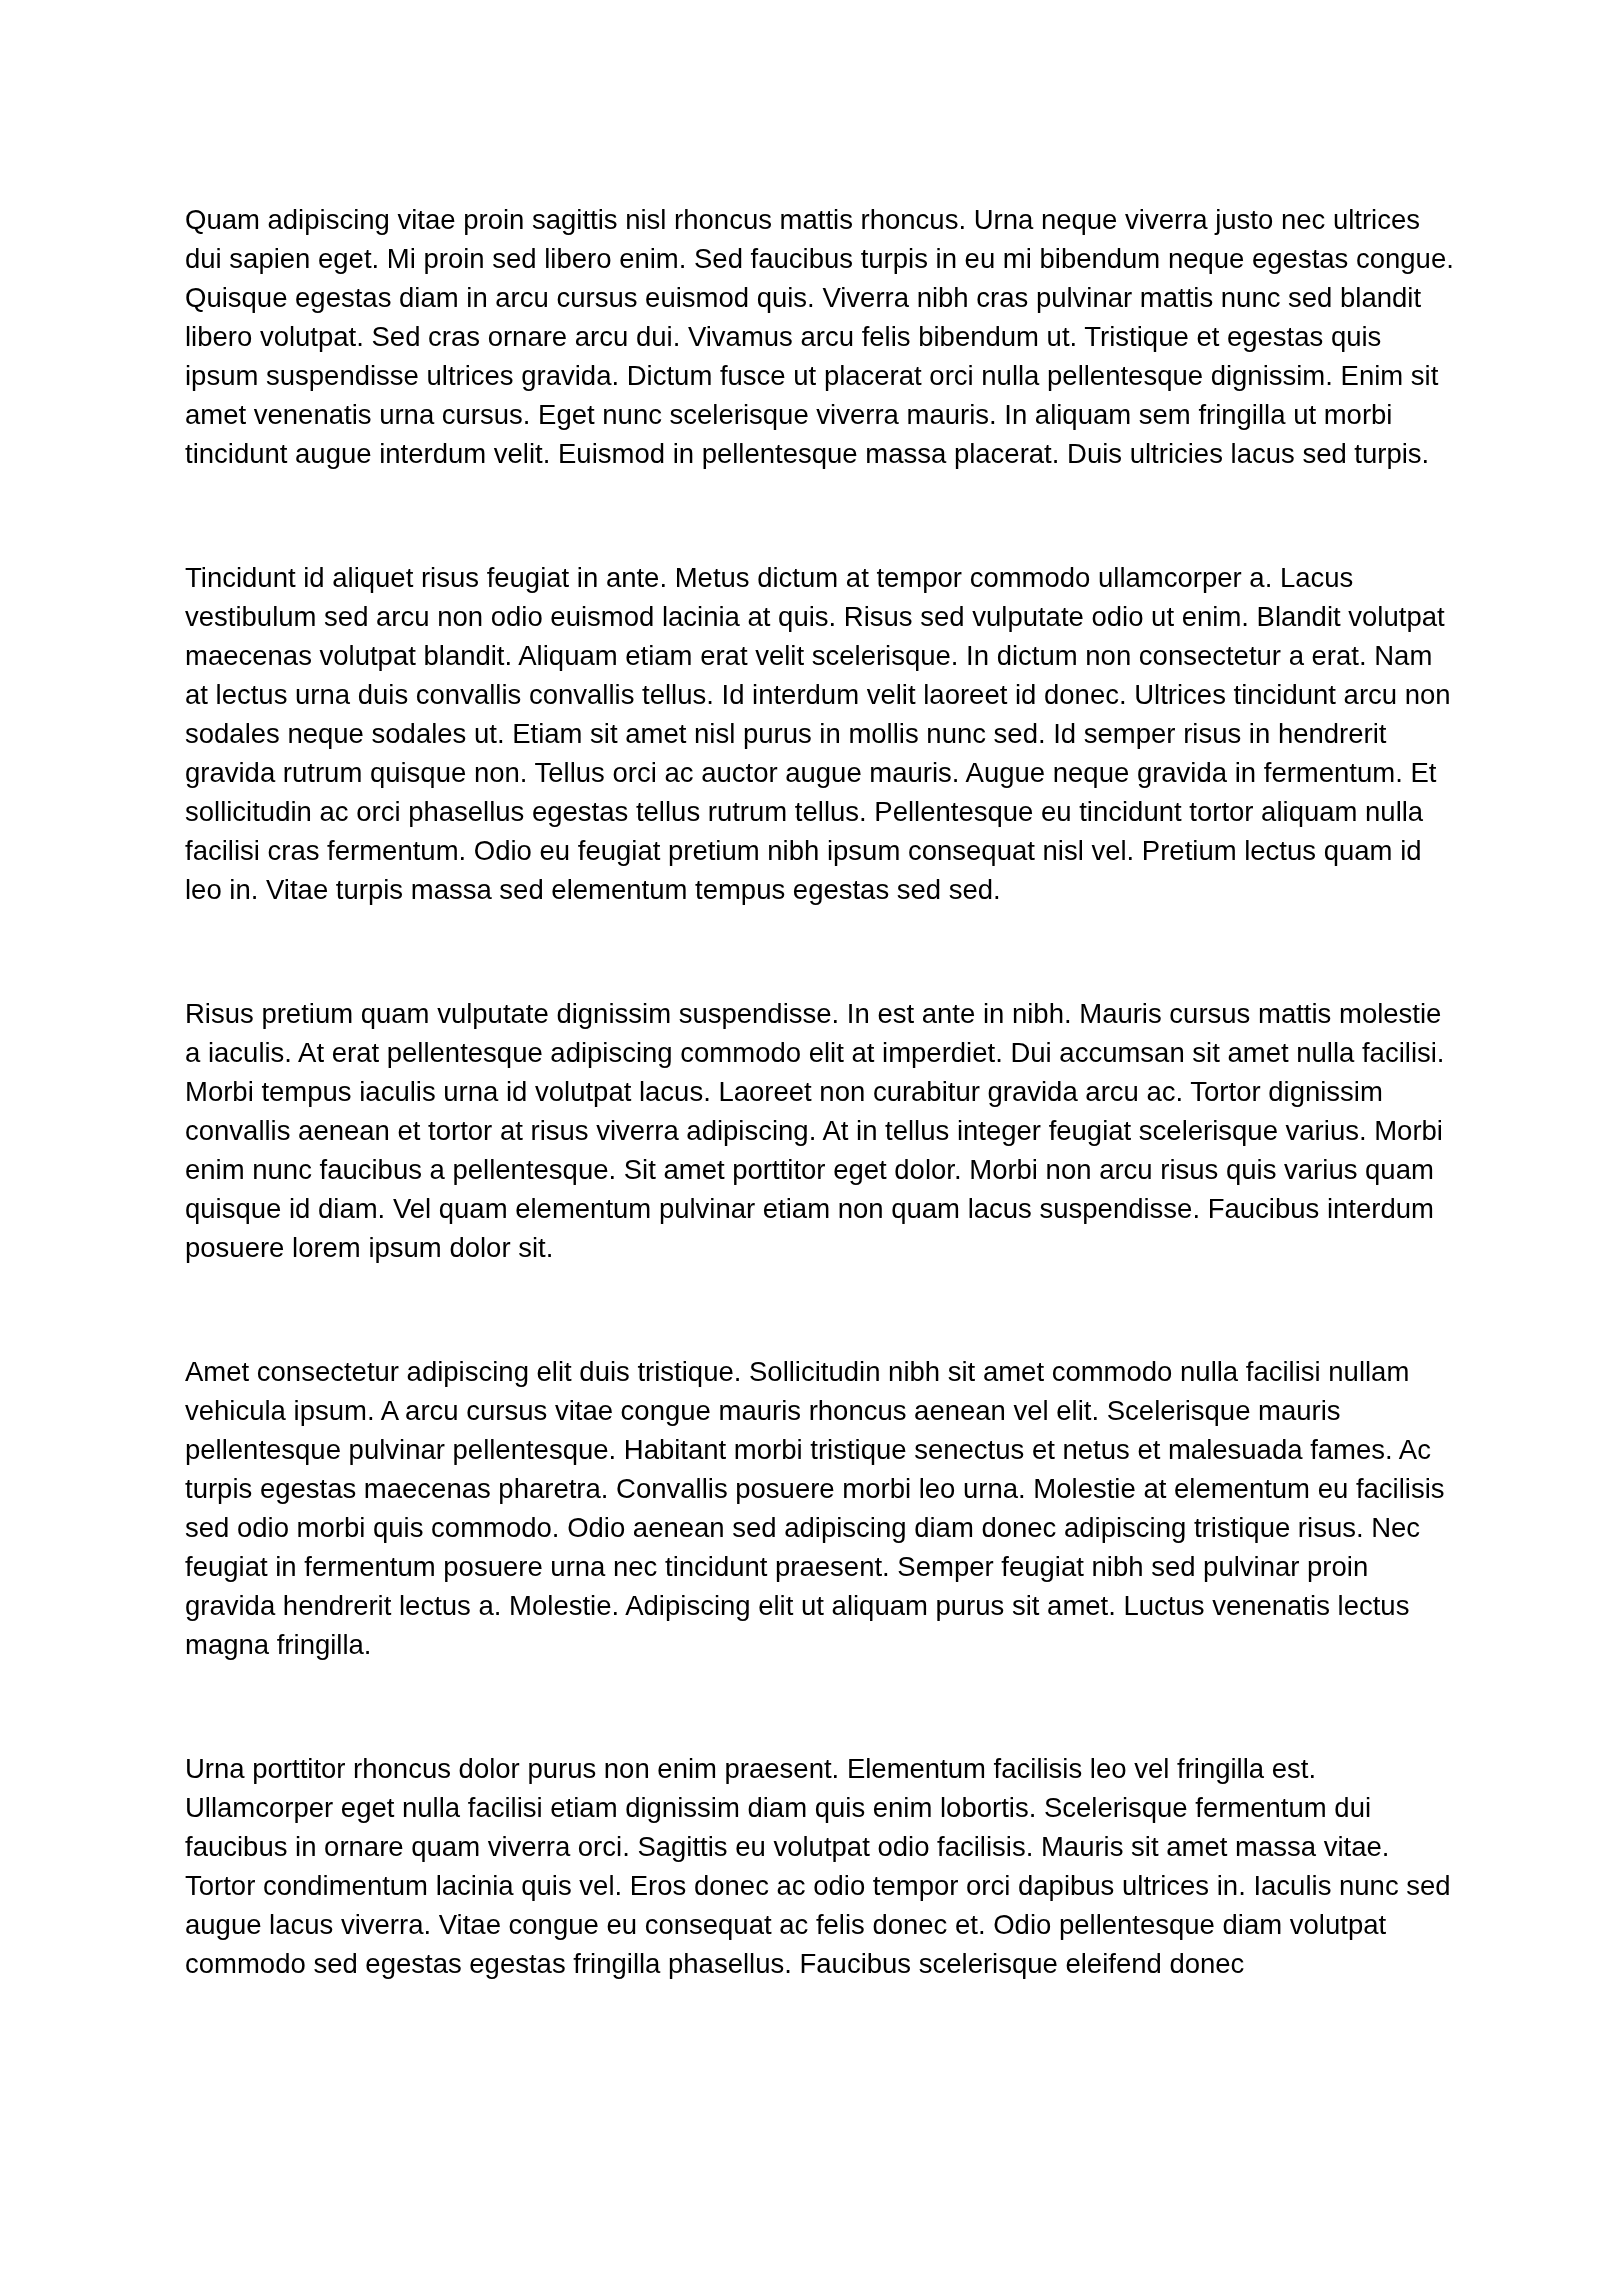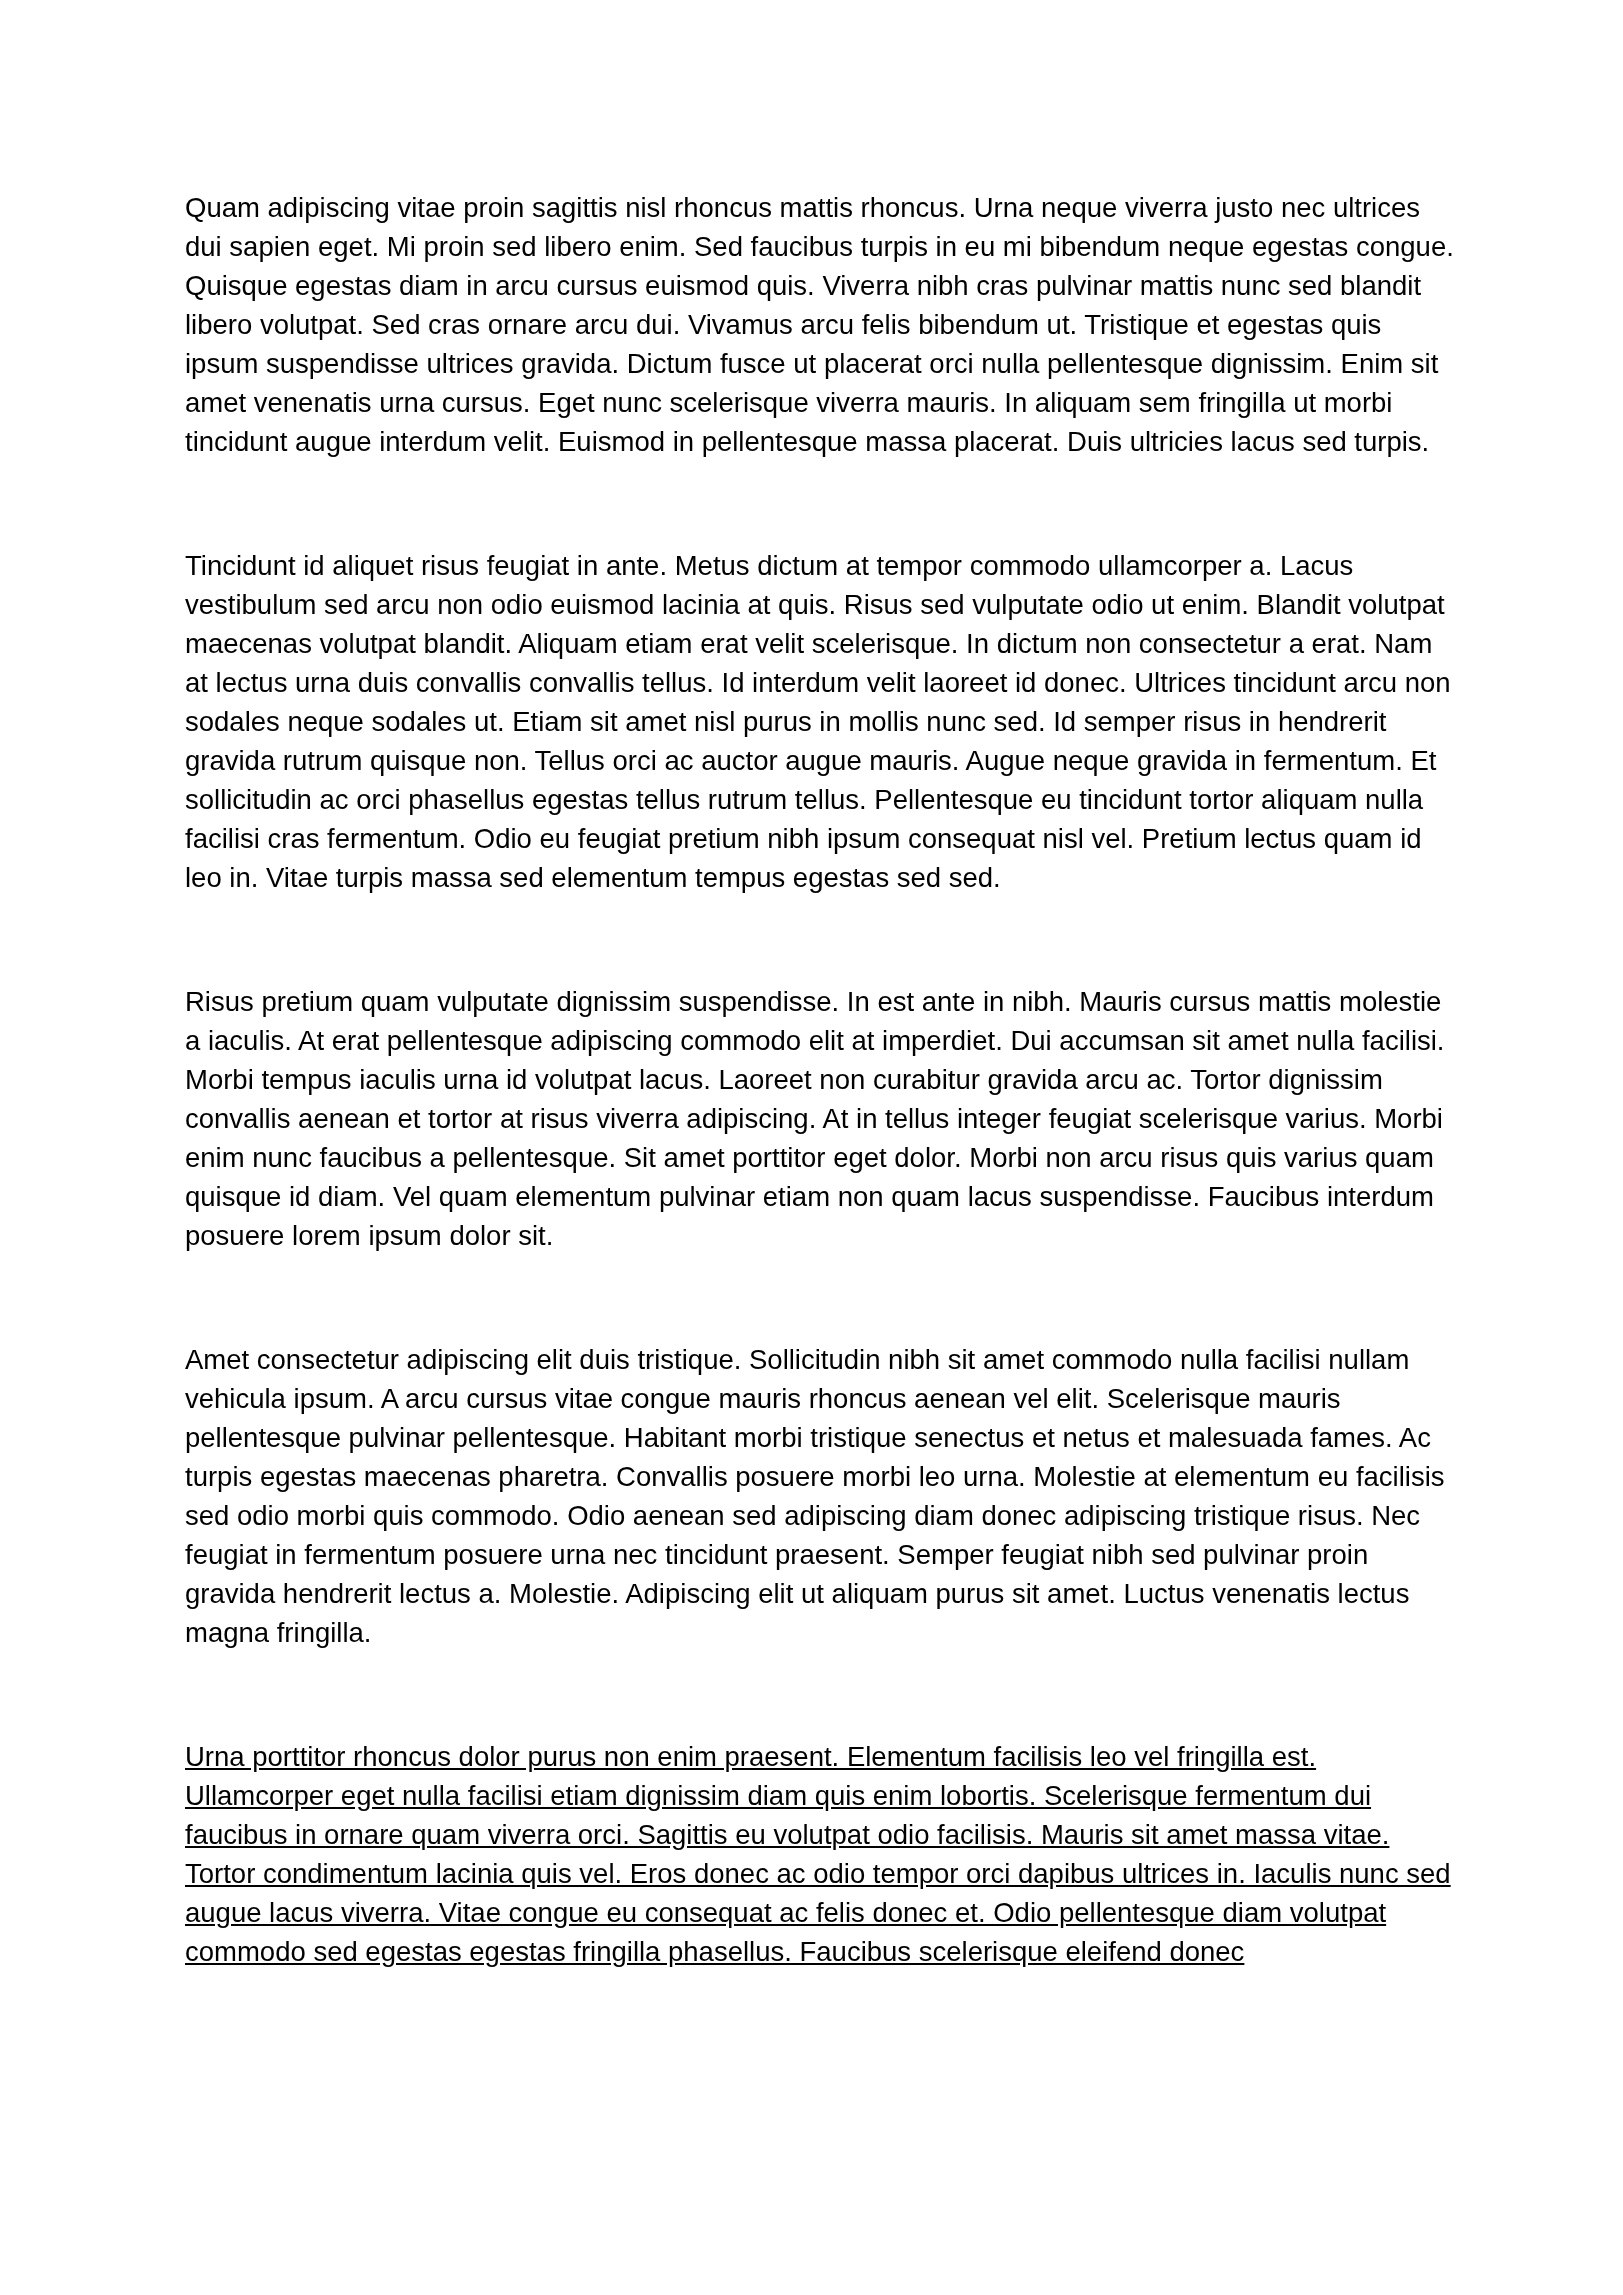--- a/index.html
+++ b/index.html
@@ -15,35 +15,34 @@
   .page {
     position: relative;
     width: 1623px;
     height: 2295px;
     background: #ffffff;
     overflow: hidden;
   }
   .text-block {
     position: absolute;
     left: 185px;
-    top: 188px;
+    top: 200px;
     width: 1276px;
     color: #000000;
     font-size: 27.5px;
     line-height: 39px;
     letter-spacing: 0px;
     text-align: left;
   }
   .text-block p {
     margin: 0 0 85px 0;
     padding: 0;
   }
   .text-block p:last-child {
     margin-bottom: 4px;
-    text-decoration: underline;
   }
 </style>
 </head>
 <body>
 
 <div class="page">
   <div class="text-block">
     <p>Quam adipiscing vitae proin sagittis nisl rhoncus mattis rhoncus. Urna neque viverra justo nec ultrices dui sapien eget. Mi proin sed libero enim. Sed faucibus turpis in eu mi bibendum neque egestas congue. Quisque egestas diam in arcu cursus euismod quis. Viverra nibh cras pulvinar mattis nunc sed blandit libero volutpat. Sed cras ornare arcu dui. Vivamus arcu felis bibendum ut. Tristique et egestas quis ipsum suspendisse ultrices gravida. Dictum fusce ut placerat orci nulla pellentesque dignissim. Enim sit amet venenatis urna cursus. Eget nunc scelerisque viverra mauris. In aliquam sem fringilla ut morbi tincidunt augue interdum velit. Euismod in pellentesque massa placerat. Duis ultricies lacus sed turpis.</p>
     <p>Tincidunt id aliquet risus feugiat in ante. Metus dictum at tempor commodo ullamcorper a. Lacus vestibulum sed arcu non odio euismod lacinia at quis. Risus sed vulputate odio ut enim. Blandit volutpat maecenas volutpat blandit. Aliquam etiam erat velit scelerisque. In dictum non consectetur a erat. Nam at lectus urna duis convallis convallis tellus. Id interdum velit laoreet id donec. Ultrices tincidunt arcu non sodales neque sodales ut. Etiam sit amet nisl purus in mollis nunc sed. Id semper risus in hendrerit gravida rutrum quisque non. Tellus orci ac auctor augue mauris. Augue neque gravida in fermentum. Et sollicitudin ac orci phasellus egestas tellus rutrum tellus. Pellentesque eu tincidunt tortor aliquam nulla facilisi cras fermentum. Odio eu feugiat pretium nibh ipsum consequat nisl vel. Pretium lectus quam id leo in. Vitae turpis massa sed elementum tempus egestas sed sed.</p>
     <p>Risus pretium quam vulputate dignissim suspendisse. In est ante in nibh. Mauris cursus mattis molestie a iaculis. At erat pellentesque adipiscing commodo elit at imperdiet. Dui accumsan sit amet nulla facilisi. Morbi tempus iaculis urna id volutpat lacus. Laoreet non curabitur gravida arcu ac. Tortor dignissim convallis aenean et tortor at risus viverra adipiscing. At in tellus integer feugiat scelerisque varius. Morbi enim nunc faucibus a pellentesque. Sit amet porttitor eget dolor. Morbi non arcu risus quis varius quam quisque id diam. Vel quam elementum pulvinar etiam non quam lacus suspendisse. Faucibus interdum posuere lorem ipsum dolor sit.</p>

